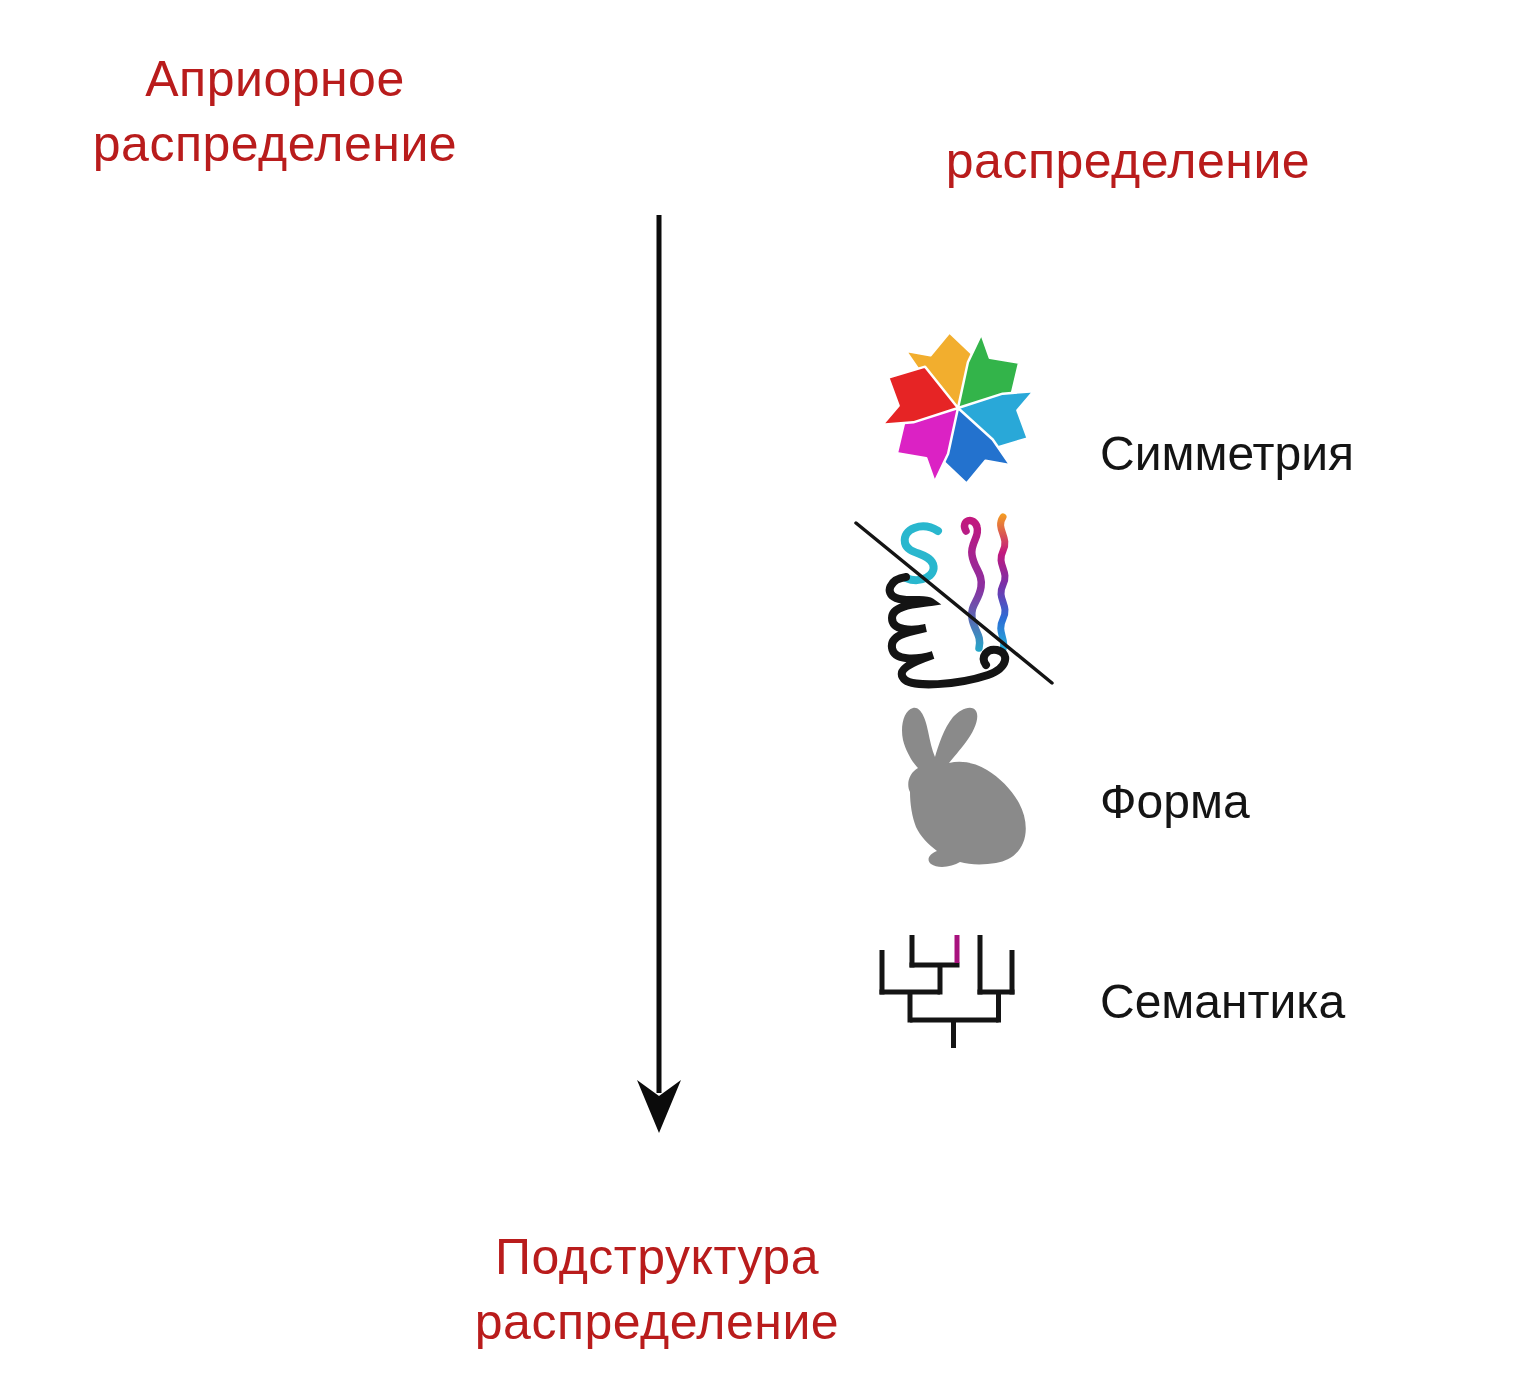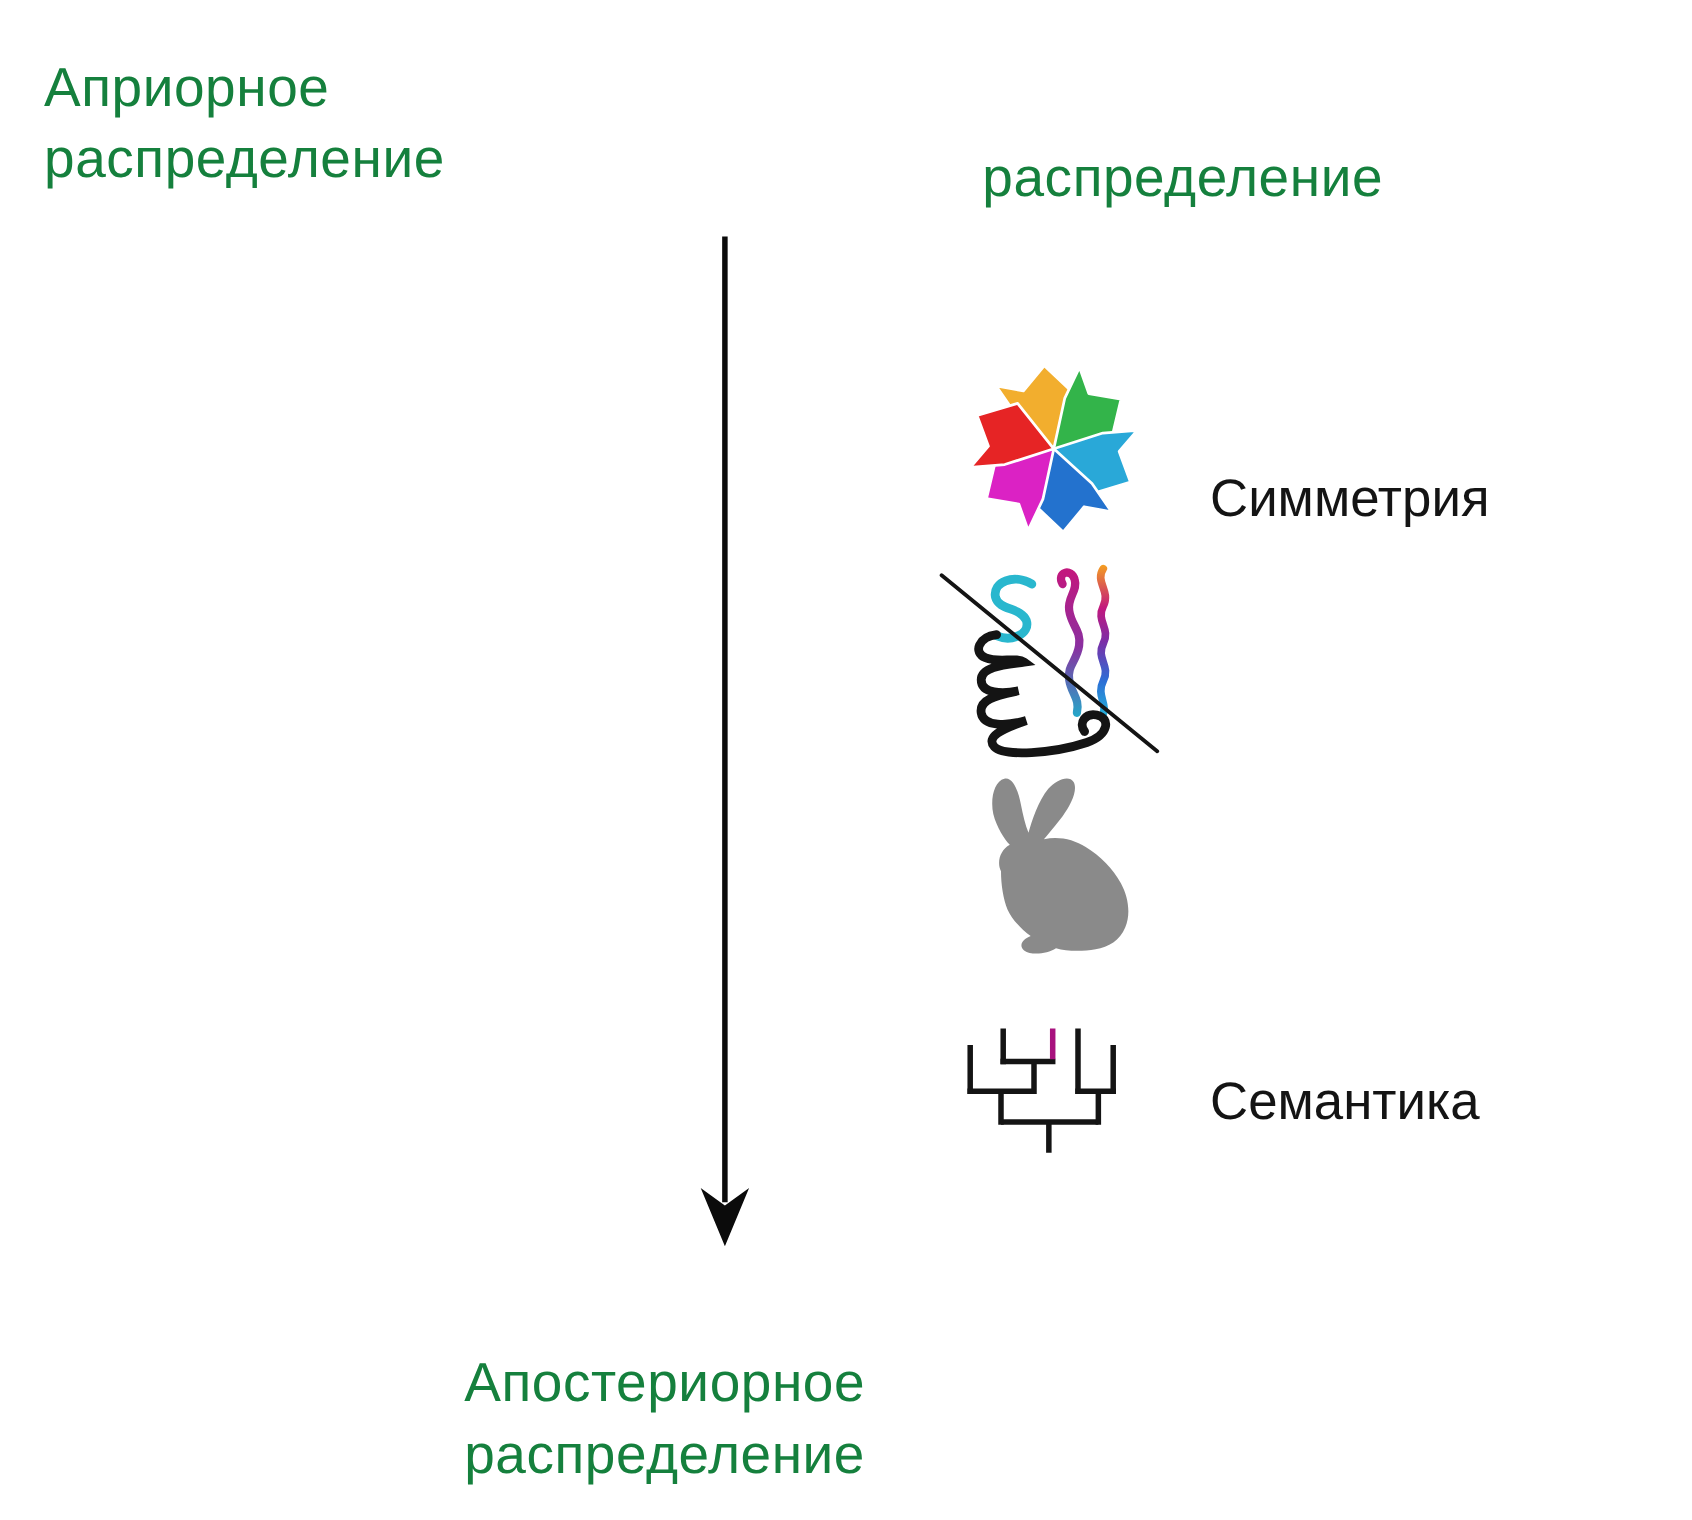--- a/index.html
+++ b/index.html
@@ -11,24 +11,24 @@
   .canvas{
     position:relative;
     width:1538px;
     height:1382px;
     background:#ffffff;
     overflow:hidden;
   }
   .title{
     position:absolute;
     width:470px;
-    text-align:left;
+    text-align:center;
     font-size:50px;
     line-height:62px;
-    color:#15803d;
+    color:#b91c1c;
     letter-spacing:0.5px;
     white-space:nowrap;
   }
   .item-label{
     position:absolute;
     left:1100px;
     font-size:48px;
     line-height:60px;
     color:#141414;
     white-space:nowrap;
@@ -107,20 +107,21 @@
                C120,78 132,90 139,103
                C146,116 148,131 143,143
                C138,155 128,161 116,163
                C104,165 90,165 80,162
                C72,167 58,169 51,164
                C46,160 49,154 57,151
                C49,145 40,136 36,127
                C32,117 30,104 30,92 Z" fill="#8a8a8a"></path>
     </svg>
   </div>
+  <div class="item-label" style="top:772px;">Форма</div>
 
   <div class="icon-box" style="left:870px; top:925px;">
     <svg width="160" height="130" viewBox="0 0 160 130" fill="none">
       <g stroke-width="5" stroke="#141414">
         <path d="M83.5,123 L83.5,95"></path>
         <path d="M40,95 L128.5,95"></path>
         <path d="M40,97.5 L40,67"></path>
         <path d="M128.5,97.5 L128.5,67"></path>
         <path d="M9.5,67 L70,67"></path>
         <path d="M12,69.5 L12,25"></path>
@@ -129,16 +130,16 @@
         <path d="M42,42.5 L42,10"></path>
         <path d="M107.5,67 L144.5,67"></path>
         <path d="M110,69.5 L110,10"></path>
         <path d="M142,69.5 L142,25"></path>
       </g>
       <path d="M87,38 L87,10" stroke-width="5" stroke="#A8127E"></path>
     </svg>
   </div>
   <div class="item-label" style="top:972px;text-align:center;">Семантика</div>
 
-  <div class="title" style="left:422px; top:1226px;">Апостериорное</div>
+  <div class="title" style="left:422px; top:1226px;">Подструктура</div>
   <div class="title" style="left:422px; top:1291px;">распределение</div>
 
 </div>
 
 </body></html>

